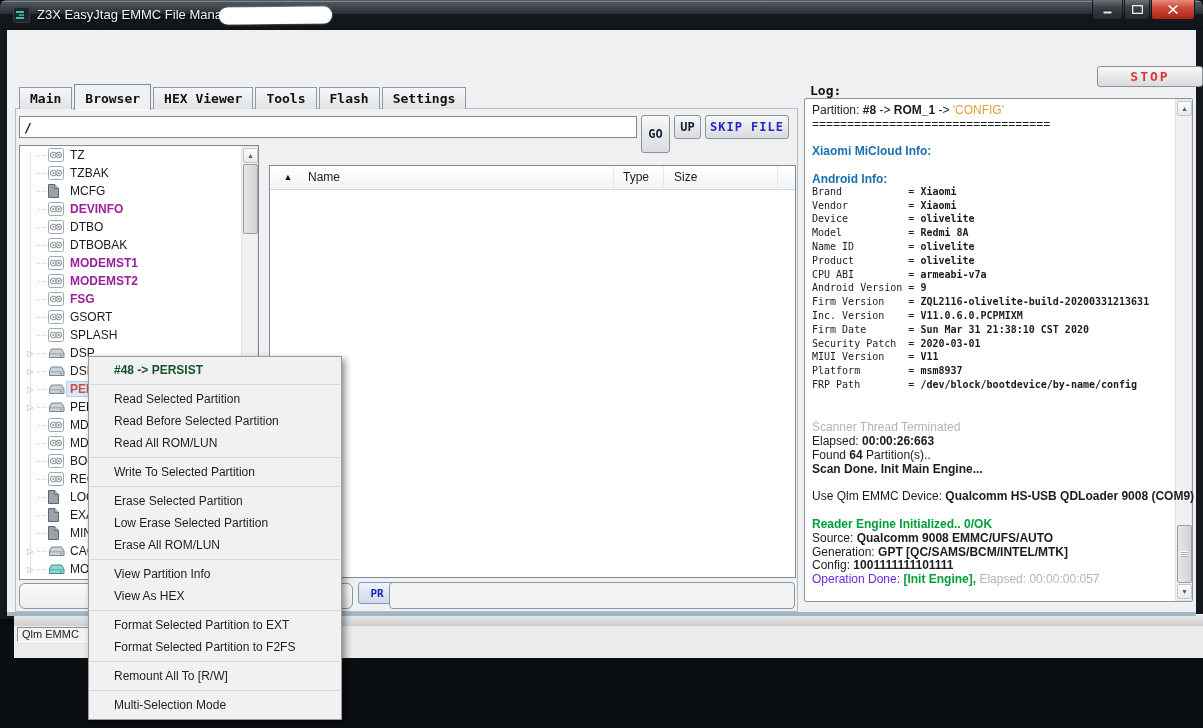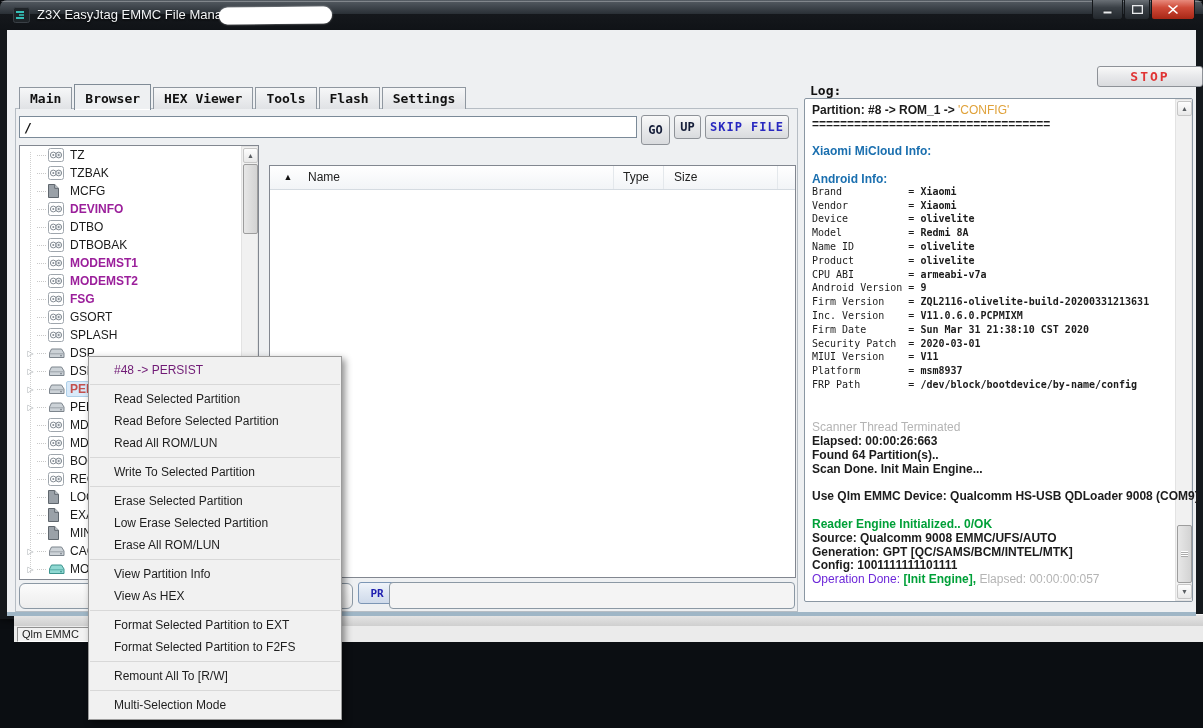--- a/index.html
+++ b/index.html
@@ -26,21 +26,21 @@
 
   .client{position:absolute;left:7px;top:30px;width:1189px;height:582px;background:#eef0f2;}
   .bottom-bevel{position:absolute;left:7px;top:612px;width:1189px;height:4px;background:#9fb6c6;}
 
   
   .btn{position:absolute;box-sizing:border-box;border:1px solid #8e9298;border-radius:3px;
        background:linear-gradient(#f9f9f9,#e9eaec 45%,#d9dbde);text-align:center;
        font-family:"DejaVu Sans Mono",monospace;font-weight:bold;cursor:default;
        display:flex;align-items:center;justify-content:center;}
   .stop-btn{left:1090px;top:36px;width:106px;height:21px;color:#e03434;font-size:13px;letter-spacing:2px;}
-  .go-btn{left:634px;top:85px;width:29px;height:30px;color:#141c38;font-size:12px;}
+  .go-btn{left:634px;top:85px;width:29px;height:38px;color:#141c38;font-size:12px;}
   .up-btn{left:667px;top:85px;width:27px;height:24px;color:#141c38;font-size:12px;}
   .skip-btn{left:698px;top:85px;width:84px;height:24px;color:#2828c0;font-size:12px;letter-spacing:1px;}
   .pr-btn{left:351px;top:552px;width:38px;height:22px;color:#2020b0;font-size:11px;
           background:linear-gradient(#f0f4fa,#dfe7f2 45%,#cfdaea);border-color:#7c96b5;}
 
   
   .left-group{position:absolute;left:8px;top:78px;width:783px;height:504px;
               border:1px solid #b6bdc4;background:#eef0f2;box-sizing:border-box;}
   .tab-bar{position:absolute;left:12px;top:55px;height:24px;display:flex;align-items:flex-end;z-index:2;}
   .tab{font-family:"DejaVu Sans Mono",monospace;font-weight:bold;font-size:13px;color:#111;
@@ -89,47 +89,47 @@
   .fl-size{width:114px;padding-left:10px;}
   .fl-fill{flex:1;border-right:none;}
 
   
   .slot-left{position:absolute;left:12px;top:553px;width:334px;height:26px;border:1px solid #8b98a4;
              border-radius:6px;background:linear-gradient(#fbfbfb,#ededed);box-sizing:border-box;}
   .slot-right{position:absolute;left:382px;top:552px;width:406px;height:27px;border:1px solid #8b98a4;
               border-radius:4px;background:#f4f4f4;box-sizing:border-box;}
   .gray-band{position:absolute;left:7px;top:584px;width:1189px;height:12px;
              background:linear-gradient(#e6e6e6,#cfcfcf);border-top:1px solid #f6f6f6;box-sizing:border-box;}
-  .statusbar{position:absolute;left:7px;top:596px;width:1189px;height:16px;background:#ebebeb;}
+  .statusbar{position:absolute;left:7px;top:596px;width:1189px;height:32px;background:#ebebeb;}
   .status-cell{position:absolute;left:3px;top:1px;width:68px;height:13px;background:#f2f2f2;
                border:1px solid;border-color:#909090 #ffffff #ffffff #909090;font-size:11px;
                line-height:13px;padding-left:4px;color:#222;}
 
   
   .log-label{position:absolute;left:803px;top:53px;font-family:"DejaVu Sans Mono",monospace;
              font-weight:bold;font-size:13px;color:#111;}
   .log-box{position:absolute;left:797px;top:68px;width:389px;height:504px;background:#fff;
            border:1px solid #8a97a3;border-radius:2px;box-sizing:border-box;}
   .log-content{position:absolute;left:805px;top:73px;width:356px;z-index:1;}
   .lline{height:13.8px;white-space:pre;font-family:"DejaVu Sans Mono",monospace;font-size:10px;color:#1c1c1c;}
   .sg-b{font-weight:bold;}
-  .sg-sn{font-family:"Liberation Sans",sans-serif;font-size:12px;font-weight:bold;}
+  .sg-sn{font-family:"Liberation Sans",sans-serif;font-size:12px;}
   .sg-sb{font-family:"Liberation Sans",sans-serif;font-size:12px;font-weight:bold;}
   .sg-sh{font-family:"Liberation Sans",sans-serif;font-size:12px;font-weight:bold;color:#1a6faf;}
   .sg-so{font-family:Liberation Sans, sans-serif;font-size:12px;color:#e0a23a;}
   .sg-g{font-family:"Liberation Sans",sans-serif;font-size:12px;color:#b4b4b4;}
   .sg-gr{font-family:"Liberation Sans",sans-serif;font-size:12px;color:#6d28d9;}
   .sg-grb{font-family:"Liberation Sans",sans-serif;font-size:12px;font-weight:bold;color:#00a038;}
 
   
   .context-menu{position:absolute;left:88px;top:356px;width:254px;background:#f1f1f1;
                 border:1px solid #9b9b9b;box-shadow:3px 3px 7px rgba(0,0,0,.45);
                 padding:2px 0 3px 0;z-index:50;box-sizing:border-box;}
   .menu-item{height:22px;line-height:22px;padding-left:25px;font-size:12px;color:#1e1e1e;white-space:nowrap;}
-  .menu-item.header{color:#701a75;}
+  .menu-item.header{color:#14532d;font-weight:bold;}
   .menu-sep{border-top:1px solid #d8d8d8;margin:3px 1px;}
 </style>
 </head>
 <body>
 
 <div id="screen">
   <div class="window">
 
     <div class="titlebar">
       <span class="app-icon">

